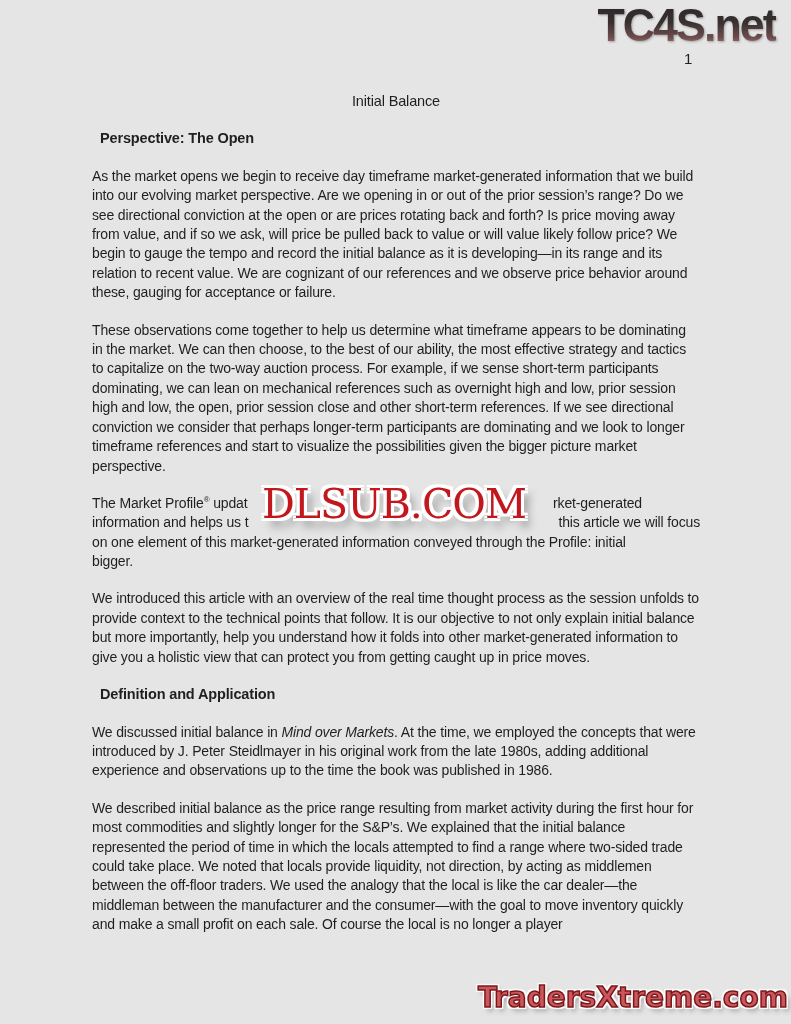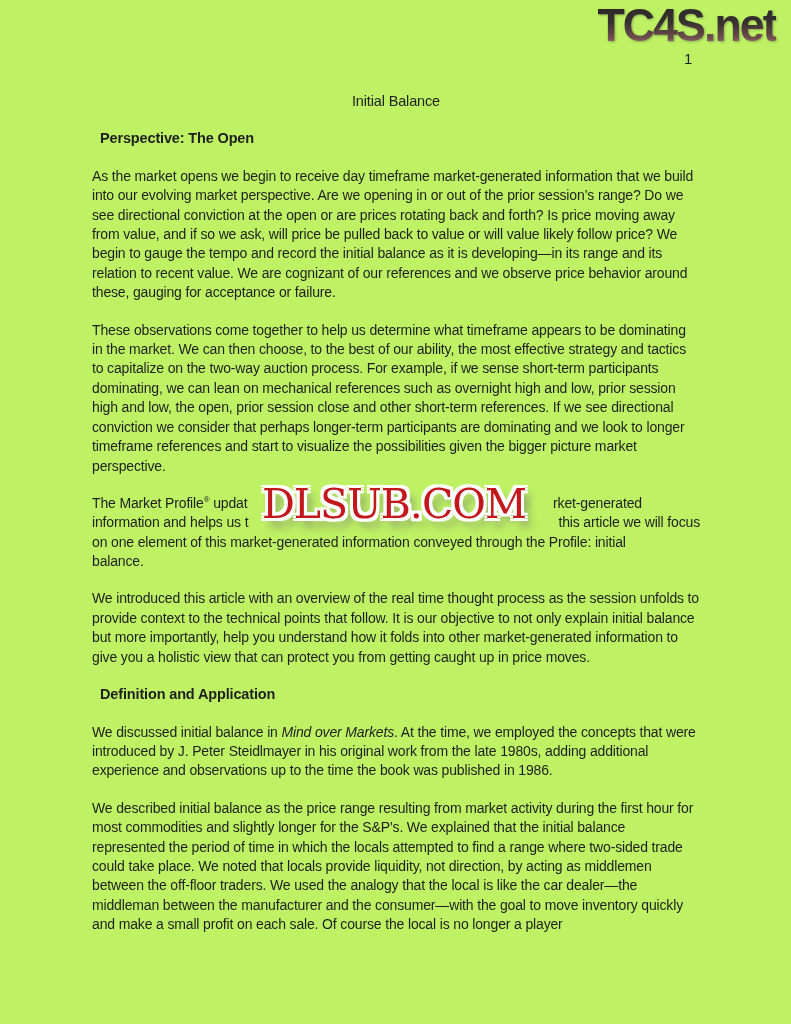--- a/index.html
+++ b/index.html
@@ -1,20 +1,20 @@
 <!DOCTYPE html>
 <html style="--c-body_text: #1f1f1f; --c-watermark_red: #c2181d; --c-footer_fill: #c9575e; --c-footer_outline: #7a1518; --c-logo_top: #2c2628; --c-logo_bottom: #a97c7c;"><head>
 <meta charset="utf-8">
 <style>
   html,body{margin:0;padding:0;}
   body{
     width:791px;height:1024px;background:#ffffff;position:relative;overflow:hidden;
     font-family:"Liberation Sans",sans-serif;
   }
-  .page{position:absolute;inset:0;background:#bef264;}
+  .page{position:absolute;inset:0;background:#e5e5e5;}
 
   
   .header-logo{
     position:absolute;top:1px;right:15px;
     font-weight:700;font-size:47px;line-height:1;letter-spacing:-2px;
     transform:scaleX(0.95);transform-origin:right top;
     background:linear-gradient(180deg,
       var(--c-logo_top,#2c2628) 0%, #37302f 45%, #6e4d4d 78%,
       var(--c-logo_bottom,#a97c7c) 96%);
     -webkit-background-clip:text;background-clip:text;color:transparent;
@@ -85,28 +85,29 @@
     <div class="para3">
       <div class="p3line">
         <span>The Market Profile</span><sup class="reg">®</sup><span> updat</span>
         <span class="p3r1">rket-generated</span>
       </div>
       <div class="p3line">
         <span>information and helps us t</span>
         <span class="p3r2">this article we will focus</span>
       </div>
       <div class="p3line">on one element of this market-generated information conveyed through the Profile: initial</div>
-      <div class="p3line">balance.</div>
+      <div class="p3line">bigger.</div>
       <div class="wm-center">DLSUB.COM</div>
     </div>
 
     <p>We introduced this article with an overview of the real time thought process as the session unfolds to provide context to the technical points that follow. It is our objective to not only explain initial balance but more importantly, help you understand how it folds into other market-generated information to give you a holistic view that can protect you from getting caught up in price moves.</p>
 
     <div class="heading">Definition and Application</div>
 
     <p><span>We discussed initial balance in </span><em>Mind over Markets</em><span>. At the time, we employed the concepts that were introduced by J. Peter Steidlmayer in his original work from the late 1980s, adding additional experience and observations up to the time the book was published in 1986.</span></p>
 
     <p>We described initial balance as the price range resulting from market activity during the first hour for most commodities and slightly longer for the S&amp;P’s. We explained that the initial balance represented the period of time in which the locals attempted to find a range where two-sided trade could take place. We noted that locals provide liquidity, not direction, by acting as middlemen between the off-floor traders. We used the analogy that the local is like the car dealer—the middleman between the manufacturer and the consumer—with the goal to move inventory quickly and make a small profit on each sale. Of course the local is no longer a player</p>
 
   </div>
 
+  <div class="wm-footer">TradersXtreme.com</div>
 
 </div>
 
 </body></html>

